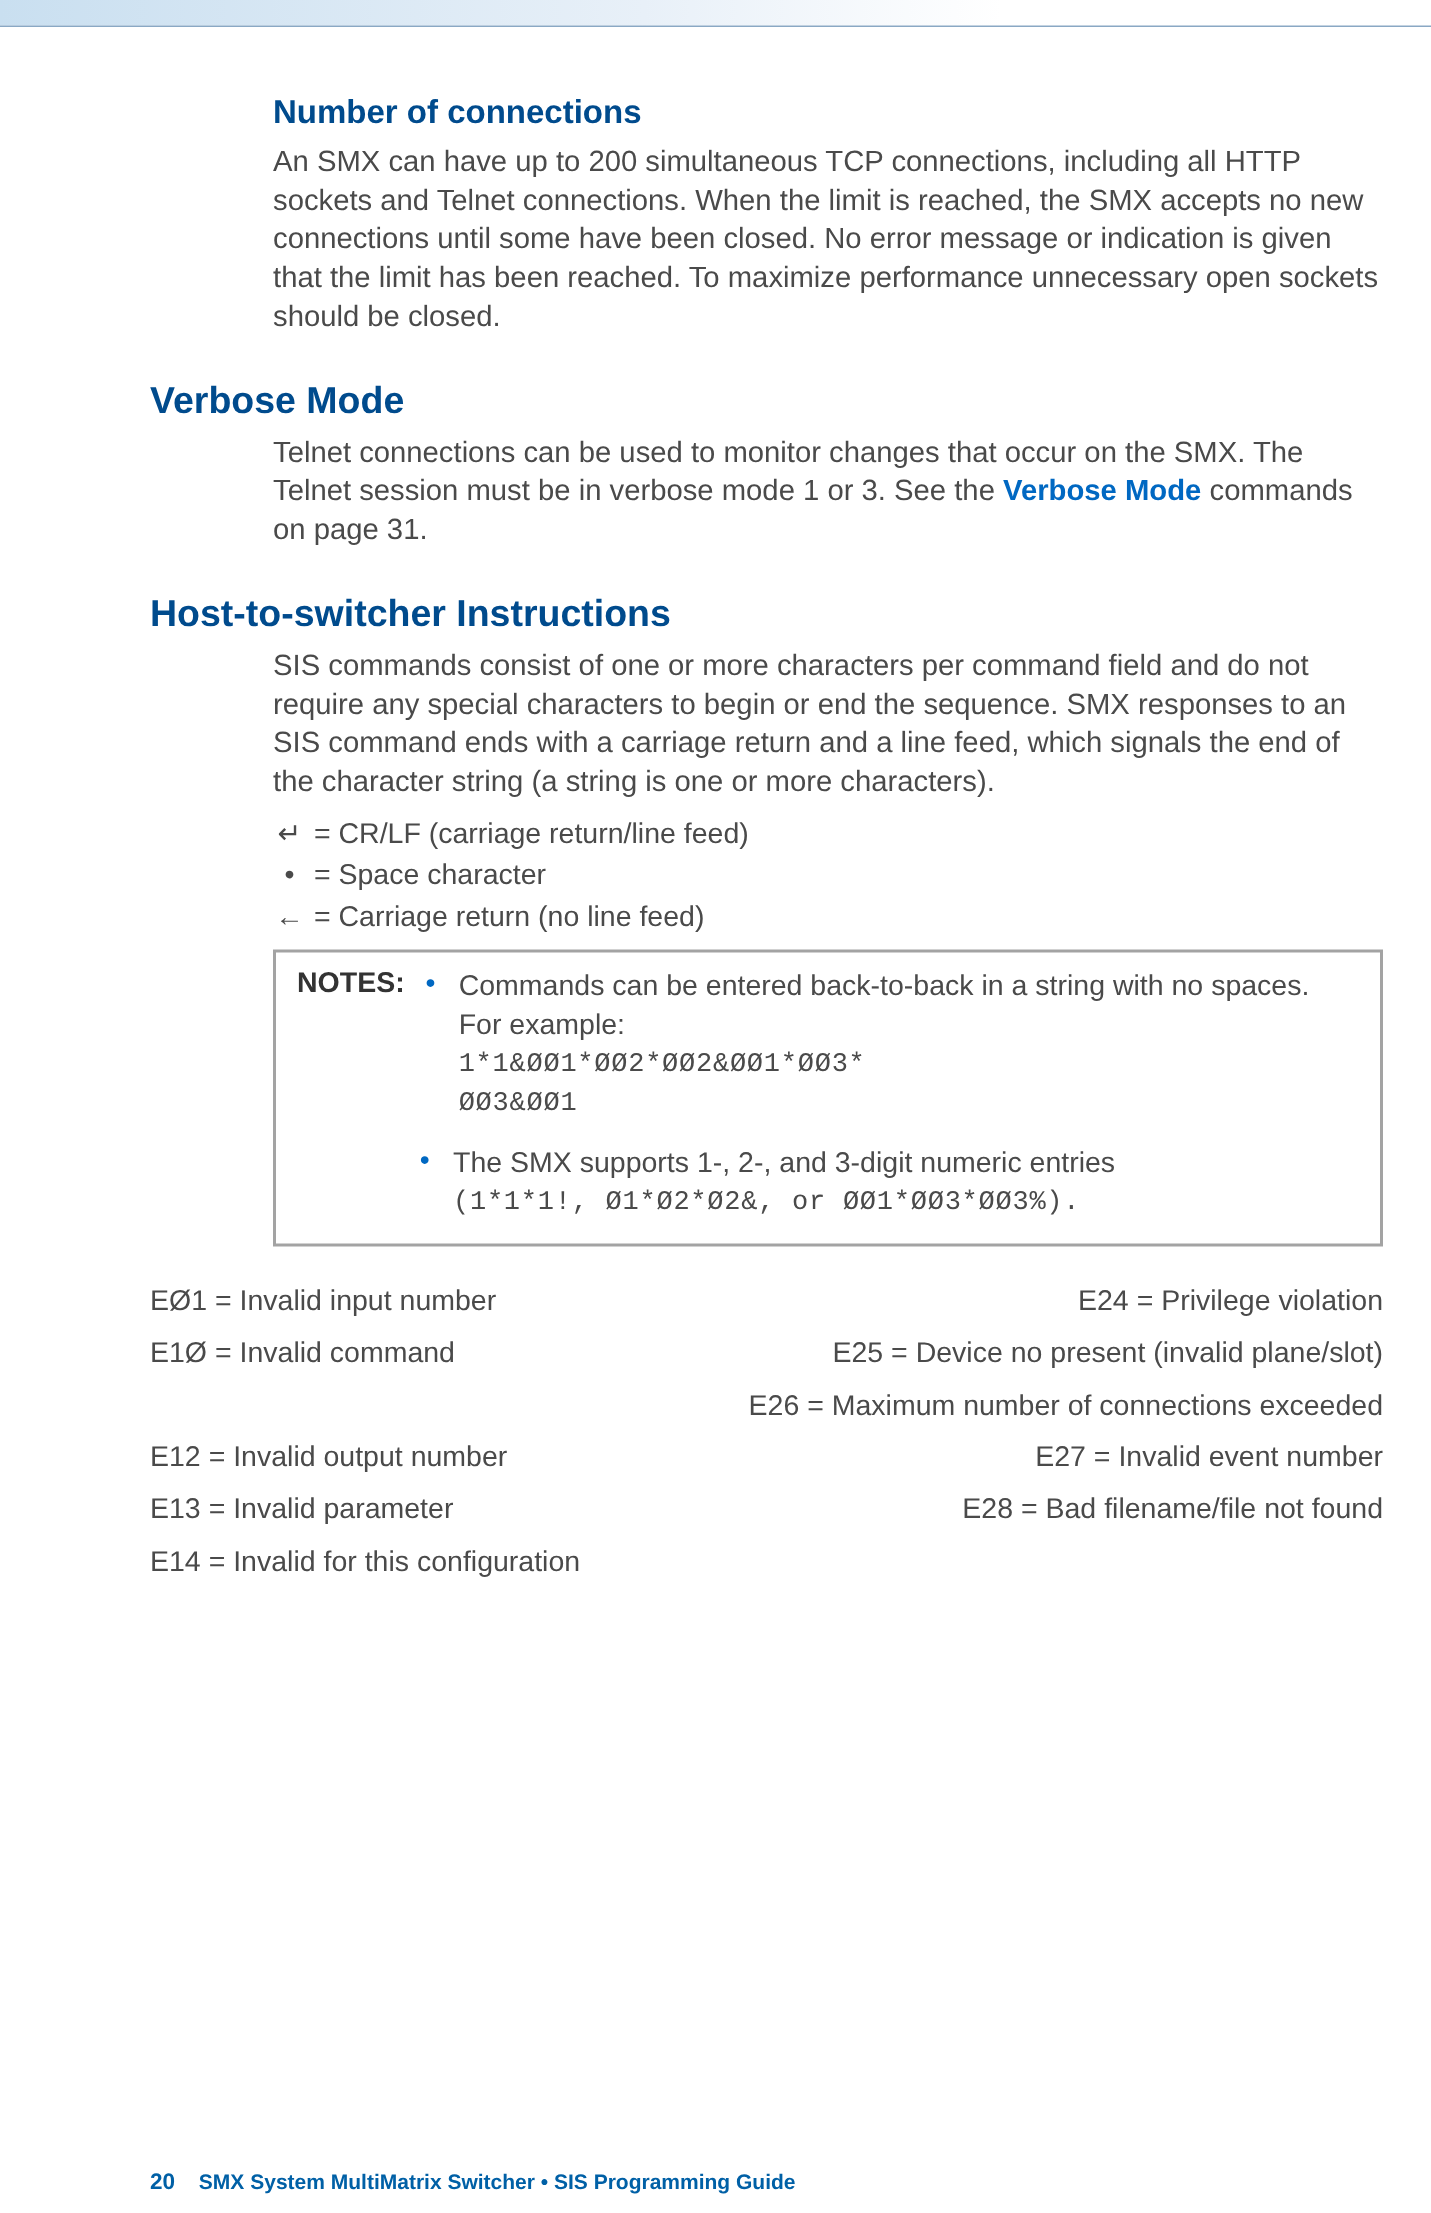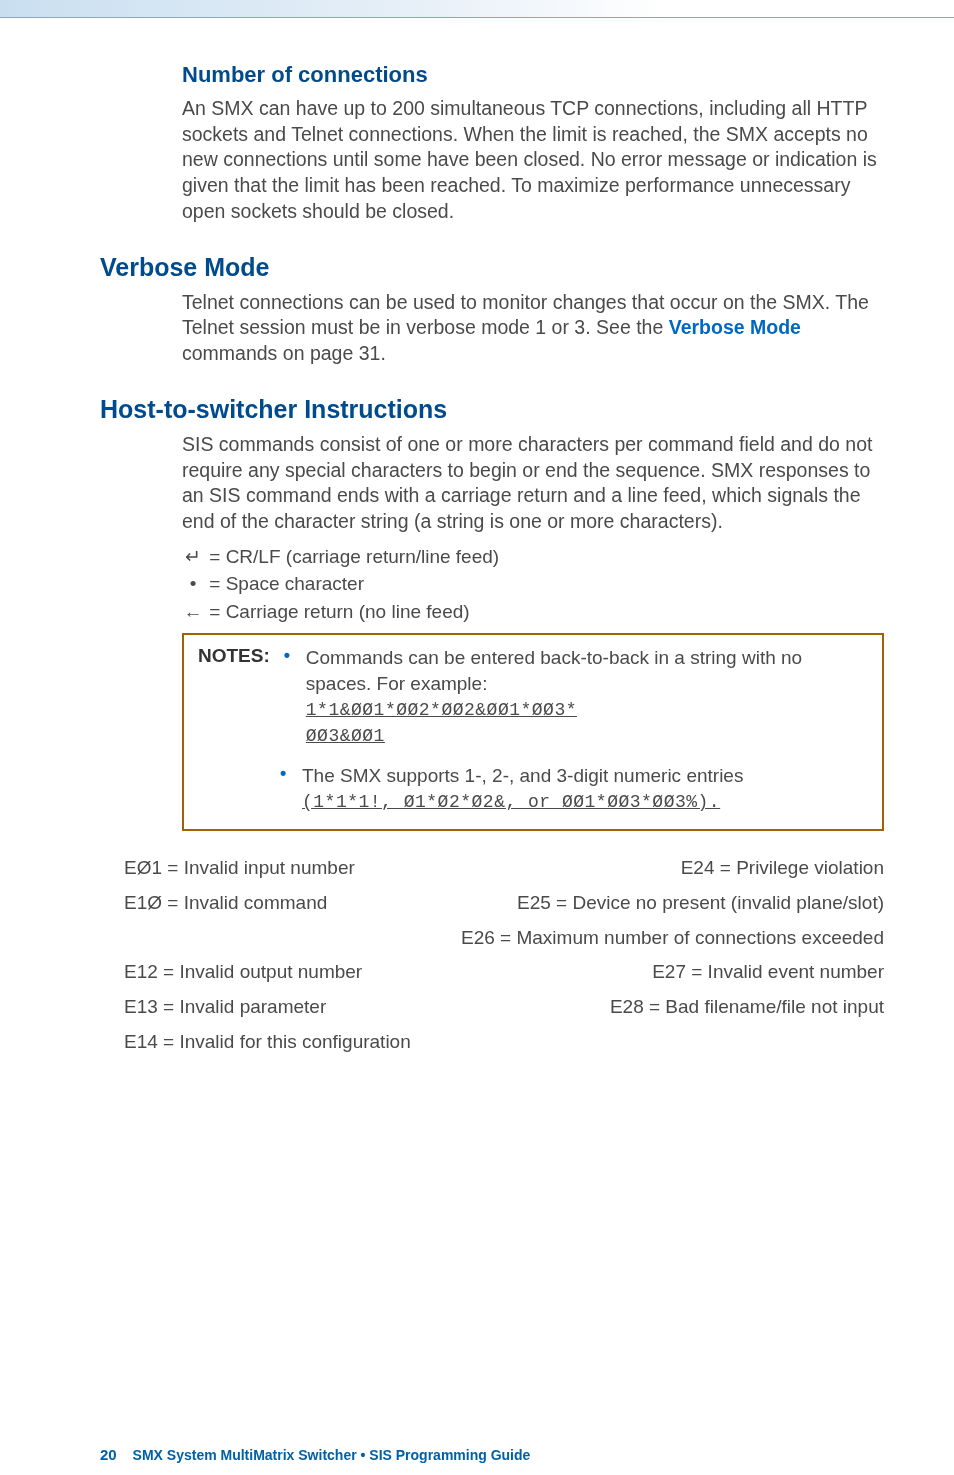--- a/index.html
+++ b/index.html
@@ -11,21 +11,21 @@
     color: #333333;
     position: relative;
   }
   .top-bar {
     width: 100%;
     height: 18px;
     background: linear-gradient(90deg, #c9dff0 0%, #e8f0f8 45%, #ffffff 70%);
     border-bottom: 1px solid #8aa8c4;
   }
   .content {
-    padding: 28px 70px 0 100px;
+    padding: 28px 32px 0 100px;
   }
   .h3 {
     margin-left: 82px;
     color: #004b8d;
     font-weight: 700;
     font-size: 22px;
     margin-top: 16px;
     margin-bottom: 8px;
   }
   .h2 {
@@ -45,34 +45,34 @@
   .body-sub {
     margin-left: 82px;
     font-size: 19px;
     line-height: 1.45;
     color: #4a4a4a;
   }
   .link-inline { color: #0068c2; font-weight: 700; }
   .notes-box {
     margin-left: 82px;
     margin-top: 8px;
-    border: 2px solid #a16207;
+    border: 2px solid #a3a3a3;
     padding: 10px 14px 14px 14px;
     font-size: 19px;
     color: #4a4a4a;
   }
   .notes-box .row { display: flex; }
   .notes-label { font-weight: 700; color: #333; white-space: nowrap; margin-right: 14px; }
   .bullet-col { width: 22px; color: #0068c2; font-weight: 700; font-size: 18px; }
   .bullet-text { flex: 1; line-height: 1.32; }
-  .mono { font-family: "Courier New", monospace; font-size: 18px; letter-spacing: 0.5px; text-decoration: underline; }
+  .mono { font-family: "Courier New", monospace; font-size: 18px; letter-spacing: 0.5px; }
   .notes-box .second { margin-top: 14px; margin-left: 82px; display: flex; }
   .error-block { margin-top: 26px; }
   .error-row { display: flex; font-size: 19px; color: #4a4a4a; line-height: 1.2; margin-bottom: 12px; }
-  .ecol1 { width: 300px; padding-right: 12px; margin-left: 24px; }
+  .ecol1 { width: 300px; padding-right: 12px; }
   .ecol2 { flex: 1; text-align: right; }
   .footer {
     position: absolute;
     bottom: 12px;
     left: 100px;
     font-size: 14px;
     color: #0060a6;
   }
   .footer .pg { font-weight: 700; font-size: 15px; margin-right: 12px; }
   .footer .title { font-weight: 700; }
@@ -133,21 +133,21 @@
     </div>
     <div class="error-row">
       <div class="ecol2">E26 = Maximum number of connections exceeded</div>
     </div>
     <div class="error-row">
       <div class="ecol1">E12 = Invalid output number</div>
       <div class="ecol2">E27 = Invalid event number</div>
     </div>
     <div class="error-row">
       <div class="ecol1">E13 = Invalid parameter</div>
-      <div class="ecol2">E28 = Bad filename/file not input</div>
+      <div class="ecol2">E28 = Bad filename/file not found</div>
     </div>
     <div class="error-row">
       <div class="ecol1">E14 = Invalid for this configuration</div>
       <div class="ecol2"></div>
     </div>
   </div>
 
 </div>
 
 <div class="footer">

